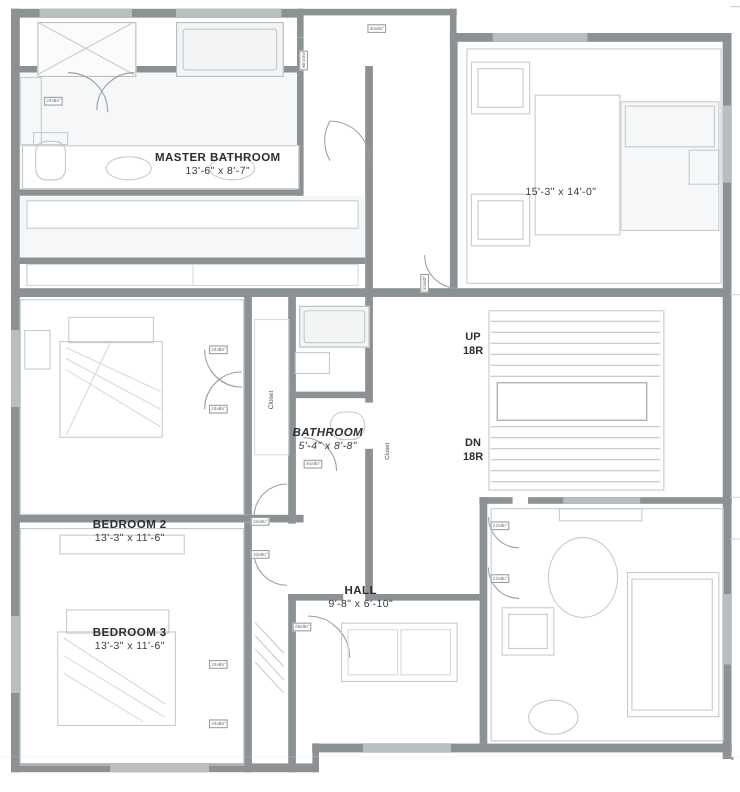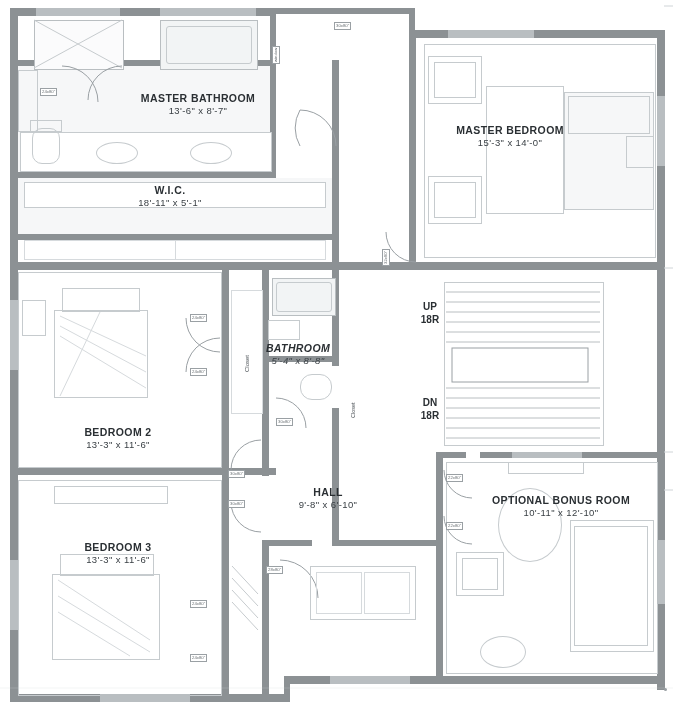--- a/index.html
+++ b/index.html
@@ -6,21 +6,21 @@
   body{font-family:"Liberation Sans",sans-serif;}
   #plan{position:relative;width:673px;height:720px;background:#ffffff;overflow:hidden;}
 
   
   .wall{position:absolute;background:#8c9194;}
   .wall.light{background:#b9bec1;}
   .fill{position:absolute;background:#eceef0;}
   .room{position:absolute;border:1px solid #b9bec1;background:#fbfbfc;}
   .thin{position:absolute;border:1px solid #c6cbce;background:transparent;}
   .thin2{position:absolute;border:1px solid #d6dadd;background:transparent;}
-  .lbl{position:absolute;text-align:center;color:#2a2f33;letter-spacing:.4px;}
+  .lbl{position:absolute;text-align:center;color:#2a2f33;letter-spacing:.4px;margin-top:45px;}
   .lbl .n{display:block;font-size:10.5px;font-weight:700;line-height:13px;text-transform:uppercase;}
   .lbl .d{display:block;font-size:9.5px;font-weight:400;line-height:12px;color:#3a4045;}
   .tag{position:absolute;font-size:4.3px;color:#6a7074;border:.5px solid #9aa0a4;background:#fff;
        padding:0 1px;line-height:6px;white-space:nowrap;}
   .tagv{position:absolute;font-size:4.3px;color:#6a7074;border:.5px solid #9aa0a4;background:#fff;
        padding:0 1px;line-height:6px;white-space:nowrap;transform:rotate(-90deg);transform-origin:left top;}
   .vlabel{position:absolute;font-size:6px;color:#4a5055;transform:rotate(-90deg);transform-origin:left top;white-space:nowrap;}
   .stairtxt{position:absolute;font-size:10px;font-weight:700;color:#2a2f33;text-align:center;line-height:13px;}
   svg.ov{position:absolute;left:0;top:0;width:673px;height:720px;pointer-events:none;}
   .dot{position:absolute;width:3px;height:3px;border-radius:50%;background:#9aa0a4;}
@@ -238,49 +238,40 @@
   <div class="tag" style="left:266px;top:566px;">28x80"</div>
   <div class="tagv" style="left:382px;top:266px;">32x80"</div>
   <div class="tagv" style="left:272px;top:64px;">window</div>
 
   <div class="lbl" style="left:98px;top:92px;width:200px;">
     <span class="n">MASTER BATHROOM</span>
     <span class="d">13'-6" x 8'-7"</span>
   </div>
 
   <div class="lbl" style="left:410px;top:124px;width:200px;">
-    <span class="n">MASTER BEDROOM</span>
     <span class="d">15'-3" x 14'-0"</span>
   </div>
 
-  <div class="lbl" style="left:70px;top:184px;width:200px;">
-    <span class="n">W.I.C.</span>
-    <span class="d">18'-11" x 5'-1"</span>
-  </div>
 
   <div class="lbl" style="left:236px;top:342px;width:124px;font-style:italic;">
     <span class="n">BATHROOM</span>
     <span class="d">5'-4" x 8'-8"</span>
   </div>
 
   <div class="lbl" style="left:18px;top:426px;width:200px;">
     <span class="n">BEDROOM 2</span>
     <span class="d">13'-3" x 11'-6"</span>
   </div>
 
-  <div class="lbl" style="left:18px;top:541px;width:200px;">
+  <div class="lbl" style="left:18px;top:524px;width:200px;">
     <span class="n">BEDROOM 3</span>
     <span class="d">13'-3" x 11'-6"</span>
   </div>
 
   <div class="lbl" style="left:260px;top:486px;width:136px;">
     <span class="n">HALL</span>
     <span class="d">9'-8" x 6'-10"</span>
   </div>
 
 
-  <div class="lbl" style="left:456px;top:494px;width:210px;">
-    <span class="n">OPTIONAL BONUS ROOM</span>
-    <span class="d">10'-11" x 12'-10"</span>
-  </div>
 
   <div class="dot" style="left:664px;top:688px;"></div>
 </div>
 
 </body></html>

